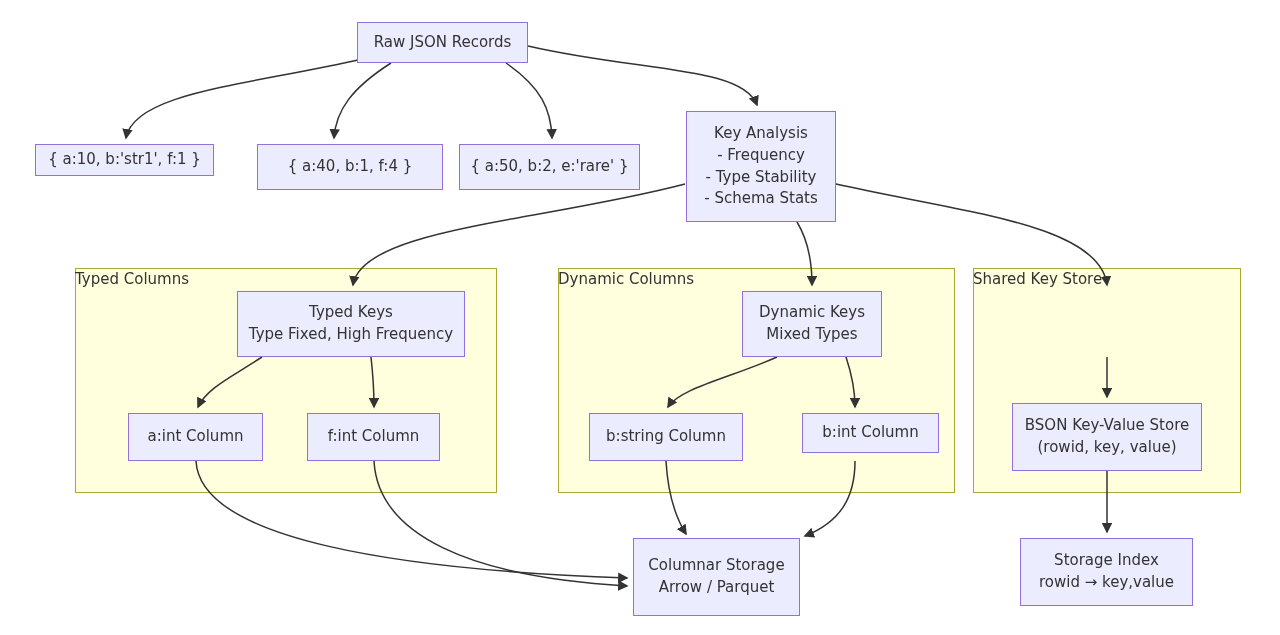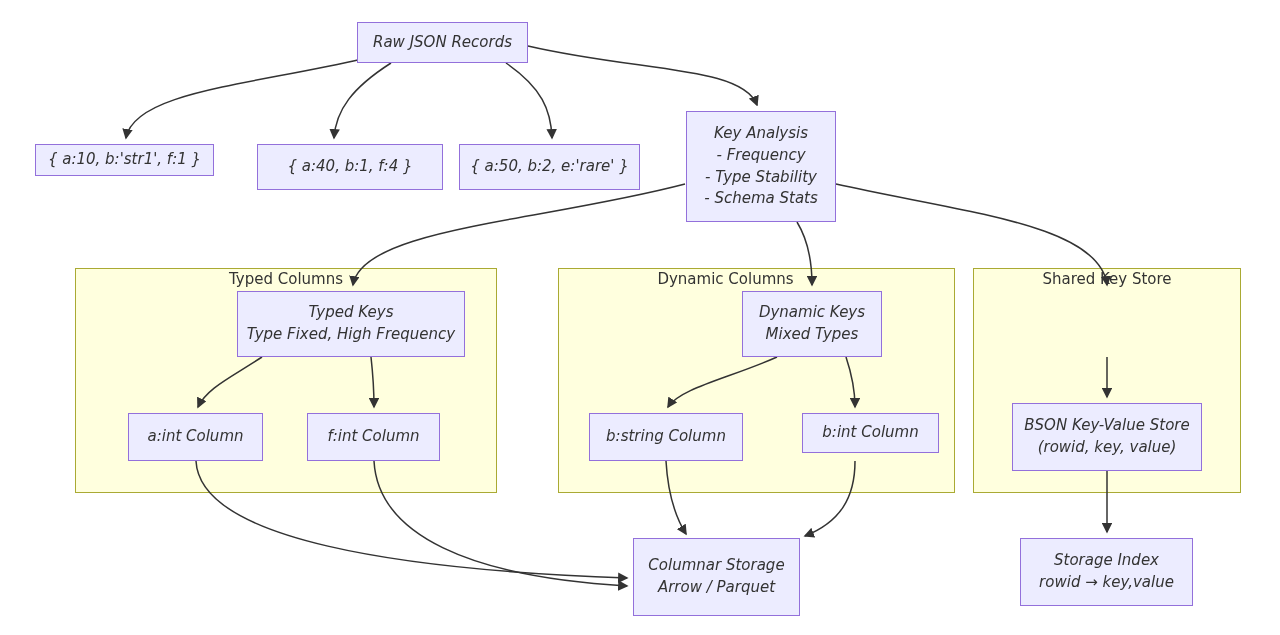--- a/index.html
+++ b/index.html
@@ -28,21 +28,21 @@
     background:var(--subgraph-fill);
     border:1px solid var(--subgraph-border);
     z-index:1;
     box-sizing:border-box;
   }
   .subgraph-label{
     position:absolute;
     z-index:4;
     color:var(--text);
     font-size:15px;
-    text-align:center;
+    text-align:left;
     font-weight:400;
   }
   .edges{
     position:absolute;
     left:0;top:0;
     z-index:2;
   }
   .node{
     position:absolute;
     background:var(--node-fill);
@@ -51,21 +51,21 @@
     font-size:15px;
     display:flex;
     flex-direction:column;
     align-items:center;
     justify-content:center;
     text-align:center;
     z-index:3;
     box-sizing:border-box;
     line-height:1.45;
   }
-  .node .line{white-space:nowrap;font-style:italic;}
+  .node .line{white-space:nowrap;}
 </style>
 </head>
 <body>
 
 <div class="canvas">
 
   <div class="subgraph" style="left:75px;top:268px;width:422px;height:225px"></div>
   <div class="subgraph" style="left:558px;top:268px;width:397px;height:225px"></div>
   <div class="subgraph" style="left:973px;top:268px;width:268px;height:225px"></div>
 

